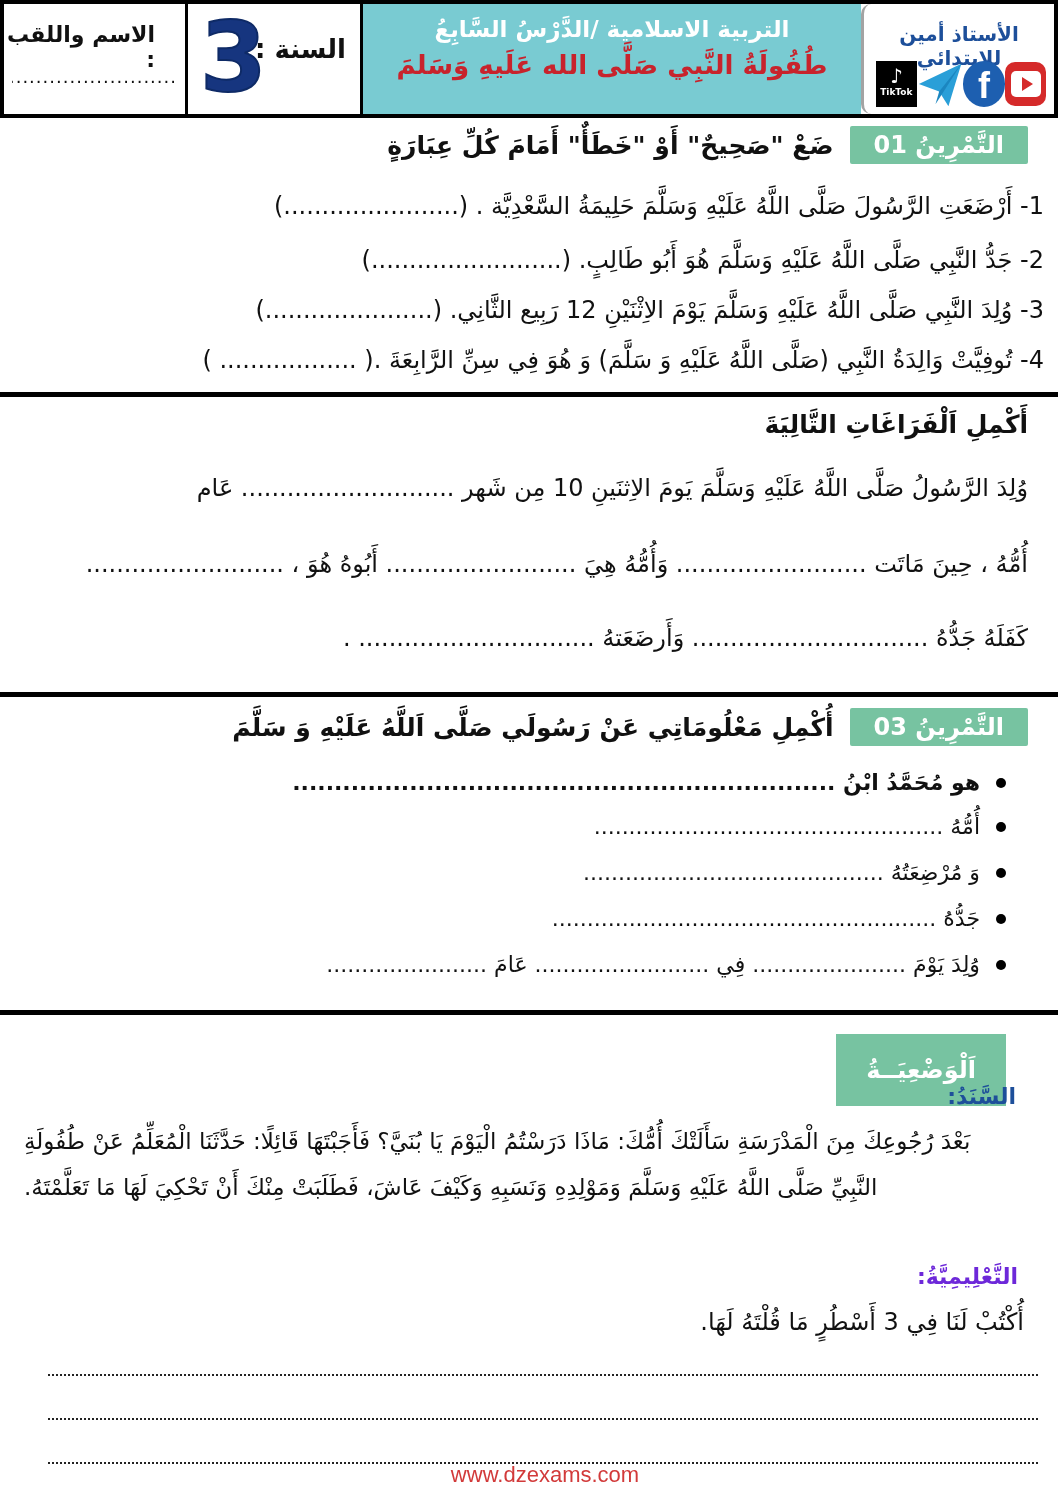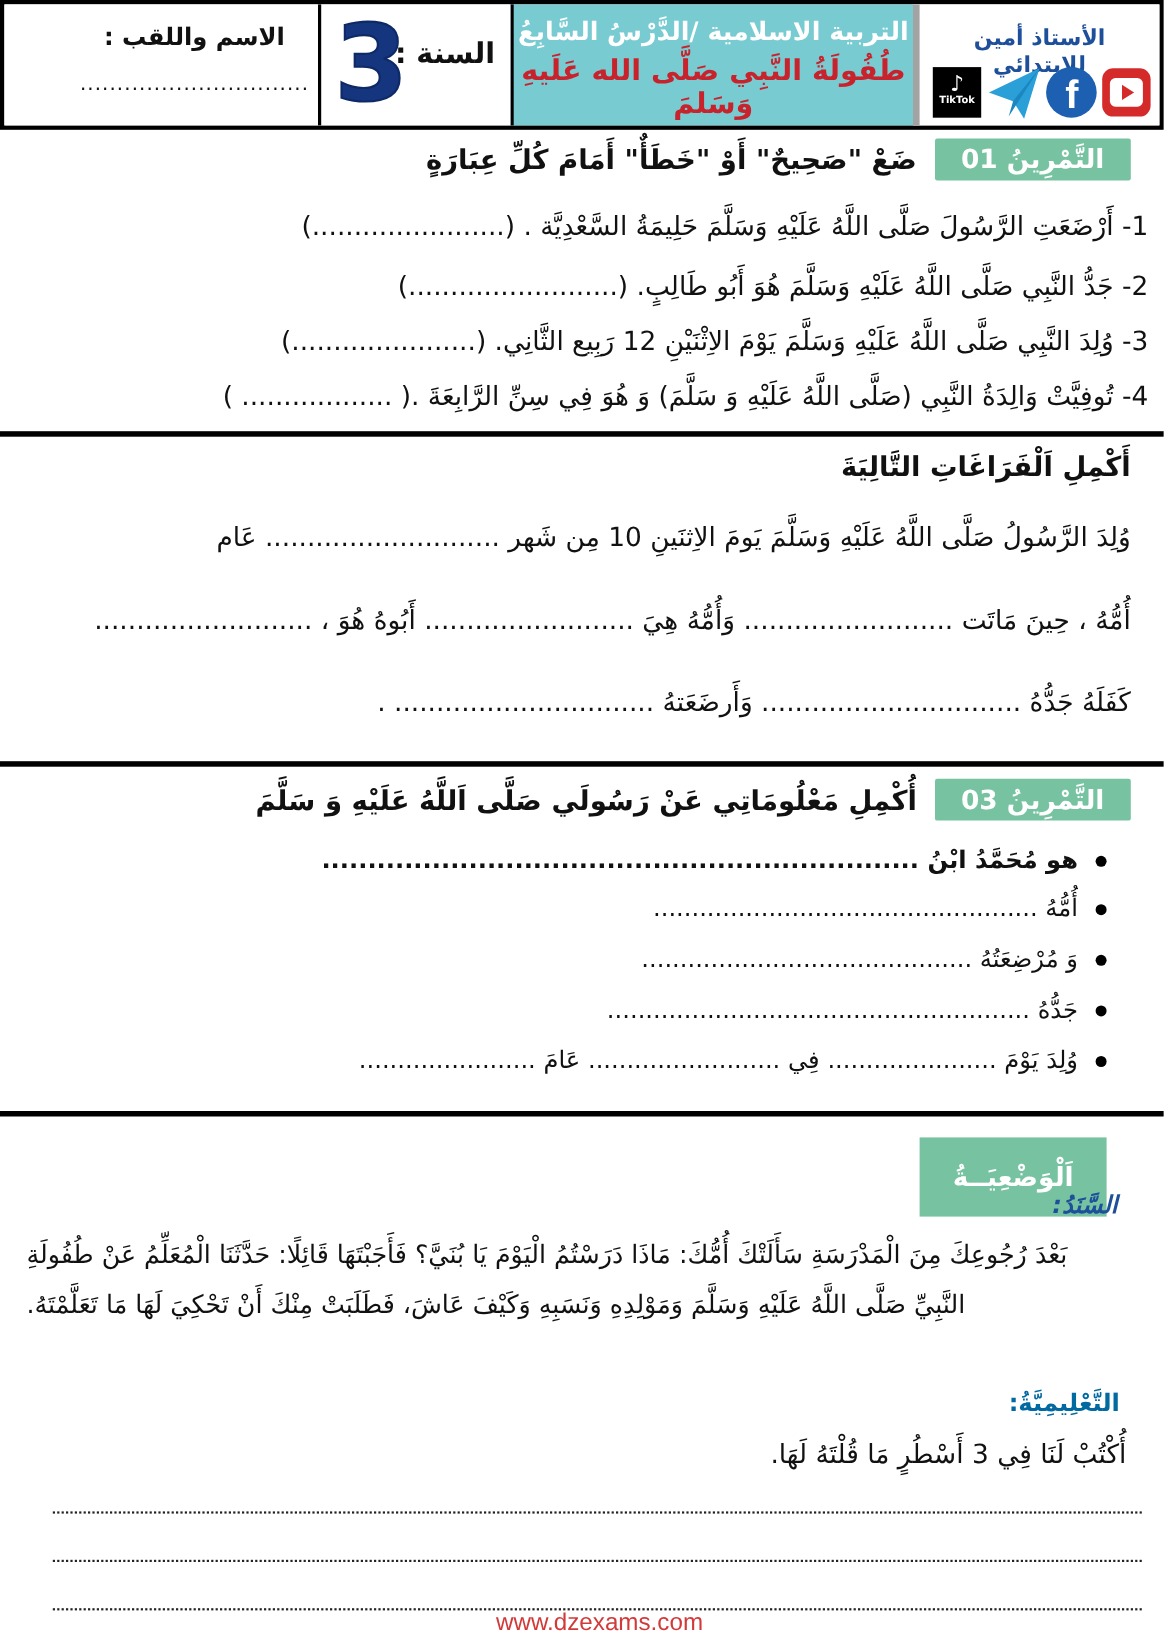--- a/index.html
+++ b/index.html
@@ -5,22 +5,22 @@
   * { box-sizing: border-box; margin: 0; padding: 0; }
   html, body { width: 1058px; height: 1497px; background: #ffffff; overflow: hidden; }
   body { font-family: "DejaVu Sans", sans-serif; color: #111; position: relative; }
 
   
   .header {
     position: absolute; left: 0; top: 0; width: 1058px; height: 118px;
     border: 4px solid #000; display: flex; flex-direction: row-reverse;
   }
   .h-cell { height: 100%; position: relative; }
-  .h-brand { width: 224px; border-left: 6px solid #a3a3a3; background: #fff; }
-  .h-title { width: 366px; background: #79cbd2; border-left: 3px solid #000; text-align: center; direction: rtl; }
+  .h-brand { width: 193px; border-left: 3px solid #a3a3a3; background: #fff; border-radius: 10px; }
+  .h-title { width: 501px; background: #79cbd2; border-left: 3px solid #000; text-align: center; direction: rtl; }
   .h-year { width: 175px; border-left: 3px solid #000; background: #fff; }
   .h-name { flex: 1; background: #fff; }
 
   .brand-text { position: absolute; top: 18px; right: 6px; left: 6px; text-align: center; direction: rtl;
     color: #1d4f9a; font-weight: bold; font-size: 20px; font-family: "DejaVu Sans", sans-serif; }
   .brand-icons { position: absolute; top: 54px; left: 12px; right: 8px; display: flex; flex-direction: row; align-items: center; justify-content: space-between; }
   .ic-tiktok { width: 44px; height: 46px; background: #000; color: #fff; font-size: 9px; font-weight: bold; text-align: center; padding-top: 4px; }
   .ic-tiktok .note { font-size: 20px; line-height: 22px; display: block; }
   .ic-telegram { width: 50px; height: 52px; }
   .ic-facebook { width: 46px; height: 46px; border-radius: 50%; background: #1d5fb0; color: #fff; font-weight: bold; font-size: 36px; text-align: center; line-height: 50px; font-family: "Liberation Sans", sans-serif; }
@@ -43,23 +43,23 @@
   .ex-head { position: absolute; right: 30px; display: flex; flex-direction: row; align-items: center; gap: 16px; }
   .ex-badge { background: #77c3a1; color: #fff; font-weight: bold; font-size: 24px; padding: 5px 24px; border-radius: 2px; }
   .ex-title { font-weight: bold; font-size: 25px; color: #111; }
 
   .line { position: absolute; right: 14px; font-size: 24px; white-space: nowrap; direction: rtl; }
   .fill-line { position: absolute; right: 30px; font-size: 24px; white-space: nowrap; direction: rtl; }
   .bullet-line { position: absolute; right: 52px; font-size: 22px; white-space: nowrap; direction: rtl; display: flex; align-items: center; gap: 16px; }
   .bullet { width: 10px; height: 10px; border-radius: 50%; background: #000; display: inline-block; }
 
   .situ-badge { position: absolute; right: 52px; top: 1034px; background: #77c3a1; color: #fff; font-weight: bold; font-size: 24px; padding: 22px 30px; }
-  .sanad { position: absolute; right: 42px; top: 1084px; color: #1d4f9a; font-weight: bold; font-size: 22px; direction: rtl; font-style: italic; }
+  .sanad { position: absolute; right: 42px; top: 1084px; color: #1d4f9a; font-weight: bold; font-size: 22px; direction: rtl; }
   .para { position: absolute; right: 34px; width: 1000px; top: 1118px; font-size: 23px; line-height: 46px; direction: rtl; text-align: left; }
-  .instr-label { position: absolute; right: 40px; top: 1264px; color: #0369a1; font-weight: bold; font-size: 22px; direction: rtl; }
+  .instr-label { position: absolute; right: 40px; top: 1264px; color: #6d28d9; font-weight: bold; font-size: 22px; direction: rtl; }
   .instr { position: absolute; right: 34px; top: 1308px; font-size: 24px; direction: rtl; }
   .write-line { position: absolute; left: 48px; right: 20px; border-bottom: 2px dotted #222; height: 2px; }
   .footer { position: absolute; top: 1462px; left: 0; width: 100%; text-align: center; color: #d23a3a; font-family: "Liberation Sans", sans-serif; font-size: 22px; padding-left: 32px; }
 </style>
 </head>
 <body>
 
 <div class="header">
   <div class="h-cell h-brand">
     <div class="brand-text">الأستاذ أمين للابتدائي</div>

